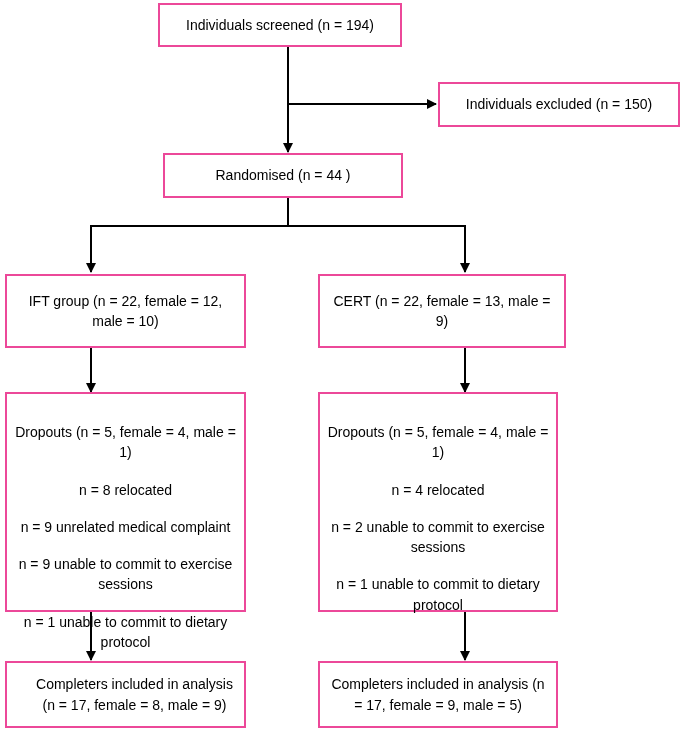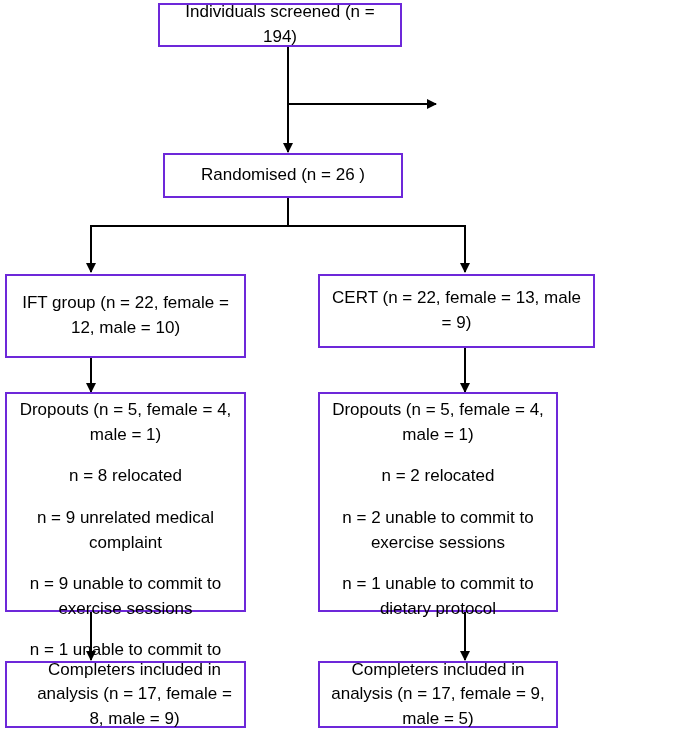--- a/index.html
+++ b/index.html
@@ -11,35 +11,35 @@
     position: relative;
     width: 685px;
     height: 733px;
     background: #ffffff;
     font-family: "Liberation Sans", sans-serif;
     overflow: hidden;
   }
   .node {
     position: absolute;
     box-sizing: border-box;
-    border: 2px solid #6d28d9;
+    border: 2px solid #ec4899;
     background: #ffffff;
     display: flex;
     align-items: center;
     justify-content: center;
     text-align: center;
     color: #000000;
-    font-size: 17px;
+    font-size: 14px;
     line-height: 1.45;
     padding: 4px 8px;
     z-index: 2;
   }
   .node.top-align {
     align-items: flex-start;
-    padding-top: 4px;
+    padding-top: 28px;
   }
   .node .lines {
     width: 100%;
   }
   .node .lines p {
     margin: 0 0 17px 0;
   }
   .node .lines p:last-child {
     margin-bottom: 0;
   }
@@ -79,47 +79,50 @@
 
     <line x1="91" y1="612" x2="91" y2="660" stroke="#000000" stroke-width="2" marker-end="url(#arrow)"></line>
 
     <line x1="465" y1="612" x2="465" y2="660" stroke="#000000" stroke-width="2" marker-end="url(#arrow)"></line>
   </svg>
 
   <div class="node" style="left:158px; top:3px; width:244px; height:44px;">
     <span>Individuals screened (n = 194)</span>
   </div>
 
+  <div class="node" style="left:438px; top:82px; width:242px; height:45px;">
+    <span>Individuals excluded (n = 150)</span>
+  </div>
 
   <div class="node" style="left:163px; top:153px; width:240px; height:45px;">
-    <span>Randomised (n = 26 )</span>
+    <span>Randomised (n = 44 )</span>
   </div>
 
-  <div class="node" style="left:5px; top:274px; width:241px; height:84px; padding-left:10px; padding-right:10px;">
+  <div class="node" style="left:5px; top:274px; width:241px; height:74px; padding-left:10px; padding-right:10px;">
     <span>IFT group (n = 22, female = 12, male = 10)</span>
   </div>
 
-  <div class="node" style="left:318px; top:274px; width:277px; height:74px; padding-left:10px; padding-right:10px;">
+  <div class="node" style="left:318px; top:274px; width:248px; height:74px; padding-left:10px; padding-right:10px;">
     <span>CERT (n = 22, female  = 13, male = 9)</span>
   </div>
 
   <div class="node top-align" style="left:5px; top:392px; width:241px; height:220px; padding-left:6px; padding-right:6px;">
     <div class="lines">
       <p>Dropouts (n = 5, female = 4, male = 1)</p>
       <p>n = 8 relocated</p>
       <p>n = 9 unrelated medical complaint</p>
       <p>n = 9 unable to commit to exercise sessions</p>
       <p>n = 1 unable to commit to dietary protocol</p>
     </div>
   </div>
 
   <div class="node top-align" style="left:318px; top:392px; width:240px; height:220px; padding-left:6px; padding-right:6px;">
     <div class="lines">
       <p>Dropouts (n = 5, female = 4, male = 1)</p>
-      <p>n = 2 relocated</p>
+      <p>n = 4 relocated</p>
       <p>n = 2 unable to commit to exercise sessions</p>
       <p>n = 1 unable to commit to dietary protocol</p>
     </div>
   </div>
 
   <div class="node" style="left:5px; top:661px; width:241px; height:67px; padding-left:28px; padding-right:10px;">
     <span>Completers included in analysis (n = 17, female = 8, male = 9)</span>
   </div>
 
   <div class="node" style="left:318px; top:661px; width:240px; height:67px; padding-left:10px; padding-right:10px;">

